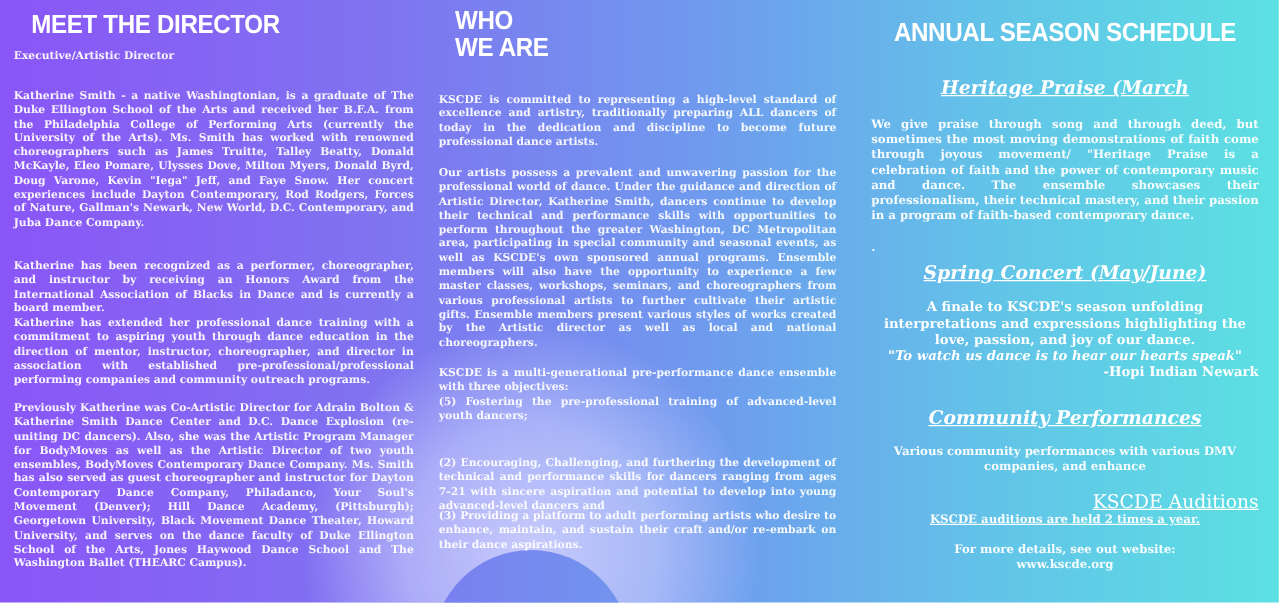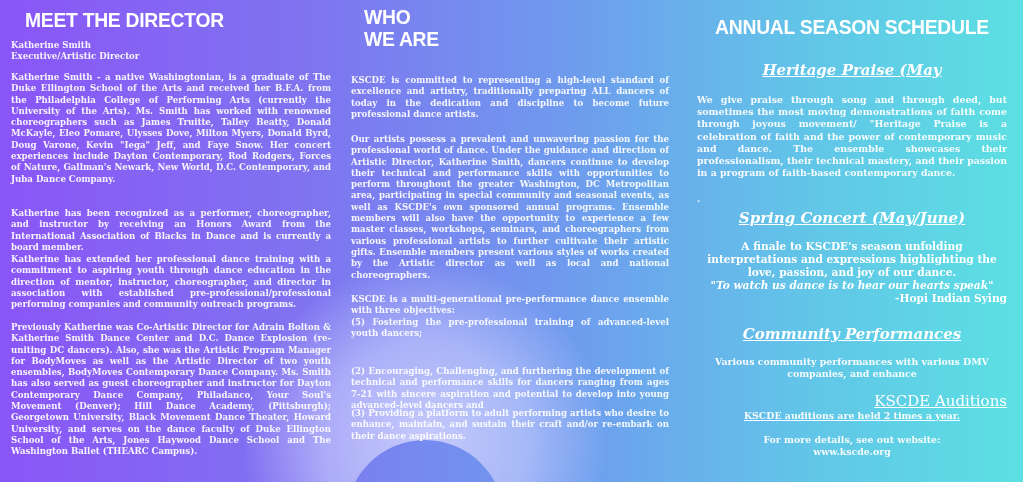--- a/index.html
+++ b/index.html
@@ -46,21 +46,20 @@
 </style>
 </head>
 <body>
 
 <div class="glow"></div>
 <div class="disc"></div>
 
 <section class="col col-left">
   <h1 class="h-sans">MEET THE DIRECTOR</h1>
   <div class="abs body" style="top:40px; text-align:left;">
-    <div>Katherine Smith</div>
     <div>Executive/Artistic Director</div>
   </div>
   <p class="abs body" style="top:72px;">Katherine Smith - a native Washingtonian, is a graduate of The Duke Ellington School of the Arts and received her B.F.A. from the Philadelphia College of Performing Arts (currently the University of the Arts). Ms. Smith has worked with renowned choreographers such as James Truitte, Talley Beatty, Donald McKayle, Eleo Pomare, Ulysses Dove, Milton Myers, Donald Byrd, Doug Varone, Kevin "Iega" Jeff, and Faye Snow. Her concert experiences include Dayton Contemporary, Rod Rodgers, Forces of Nature, Gallman's Newark, New World, D.C. Contemporary, and Juba Dance Company.</p>
   <p class="abs body" style="top:208px;">Katherine has been recognized as a performer, choreographer, and instructor by receiving an Honors Award from the International Association of Blacks in Dance and is currently a board member.</p>
   <p class="abs body" style="top:254px;">Katherine has extended her professional dance training with a commitment to aspiring youth through dance education in the direction of mentor, instructor, choreographer, and director in association with established pre-professional/professional performing companies and community outreach programs.</p>
   <p class="abs body" style="top:322px;">Previously Katherine was Co-Artistic Director for Adrain Bolton &amp; Katherine Smith Dance Center and D.C. Dance Explosion (re-uniting DC dancers). Also, she was the Artistic Program Manager for BodyMoves as well as the Artistic Director of two youth ensembles, BodyMoves Contemporary Dance Company. Ms. Smith has also served as guest choreographer and instructor for Dayton Contemporary Dance Company, Philadanco, Your Soul's Movement (Denver); Hill Dance Academy, (Pittsburgh); Georgetown University, Black Movement Dance Theater, Howard University, and serves on the dance faculty of Duke Ellington School of the Arts, Jones Haywood Dance School and The Washington Ballet (THEARC Campus).</p>
 </section>
 
 <section class="col col-mid">
   <h1 class="h-sans">
@@ -71,28 +70,28 @@
   <p class="abs body" style="top:134px;">Our artists possess a prevalent and unwavering passion for the professional world of dance. Under the guidance and direction of Artistic Director, Katherine Smith, dancers continue to develop their technical and performance skills with opportunities to perform throughout the greater Washington, DC Metropolitan area, participating in special community and seasonal events, as well as KSCDE's own sponsored annual programs. Ensemble members will also have the opportunity to experience a few master classes, workshops, seminars, and choreographers from various professional artists to further cultivate their artistic gifts. Ensemble members present various styles of works created by the Artistic director as well as local and national choreographers.</p>
   <p class="abs body" style="top:294px;">KSCDE is a multi-generational pre-performance dance ensemble with three objectives:</p>
   <p class="abs body" style="top:317px;">(5) Fostering the pre-professional training of advanced-level youth dancers;</p>
   <p class="abs body" style="top:351px;margin-top:15px;">(2) Encouraging, Challenging, and furthering the development of technical and performance skills for dancers ranging from ages 7-21 with sincere aspiration and potential to develop into young advanced-level dancers and</p>
   <p class="abs body" style="top:408px;">(3) Providing a platform to adult performing artists who desire to enhance, maintain, and sustain their craft and/or re-embark on their dance aspirations.</p>
 </section>
 
 <section class="col col-right">
   <h1 class="h-sans">ANNUAL SEASON SCHEDULE</h1>
 
-  <div class="abs subtitle" style="top:61px;">Heritage Praise (May</div>
+  <div class="abs subtitle" style="top:61px;">Heritage Praise (March</div>
   <p class="abs right-body" style="top:94px; text-align:justify;">We give praise through song and through deed, but sometimes the most moving demonstrations of faith come through joyous movement/ "Heritage Praise is a celebration of faith and the power of contemporary music and dance. The ensemble showcases their professionalism, their technical mastery, and their passion in a program of faith-based contemporary dance.</p>
   <div class="abs right-body" style="top:193px; text-align:left;">.</div>
 
   <div class="abs subtitle" style="top:209px;">Spring Concert (May/June)</div>
   <p class="abs spring-body center-body" style="top:240px;">A finale to KSCDE's season unfolding interpretations and expressions highlighting the love, passion, and joy of our dance.</p>
   <p class="abs spring-body center-body quote" style="top:279px;">"To watch us dance is to hear our hearts speak"</p>
-  <p class="abs spring-body attrib" style="top:292px;">-Hopi Indian Sying</p>
+  <p class="abs spring-body attrib" style="top:292px;">-Hopi Indian Newark</p>
 
   <div class="abs subtitle" style="top:325px;">Community Performances</div>
   <p class="abs right-body center-body" style="top:356px; padding:0 10px; box-sizing:border-box;">Various community performances with various DMV companies, and enhance</p>
 
   <div class="abs subtitle-plain" style="top:392px;">KSCDE Auditions</div>
   <p class="abs right-body center-body" style="top:410px;text-decoration:underline;">KSCDE auditions are held 2 times a year.</p>
   <p class="abs right-body center-body" style="top:434px;">For more details, see out website:</p>
   <p class="abs right-body center-body" style="top:446px;">www.kscde.org</p>
 </section>
 

